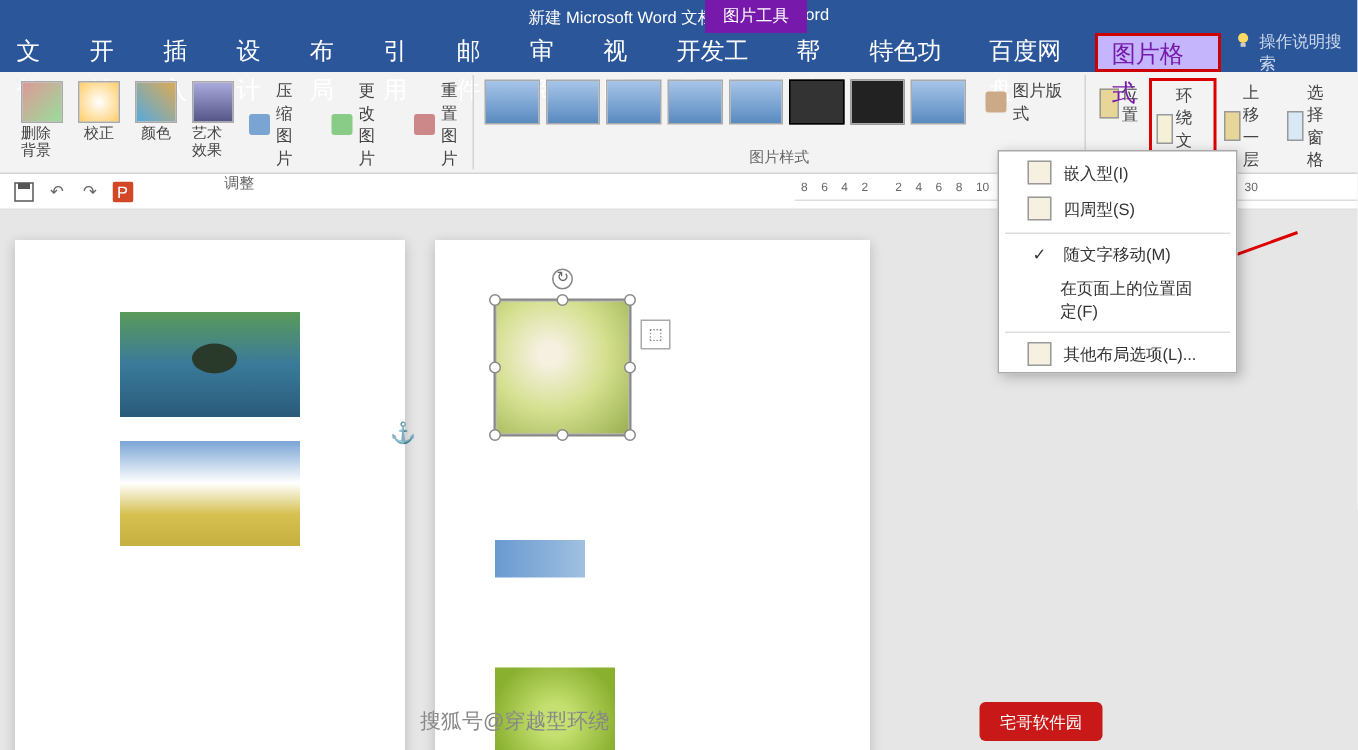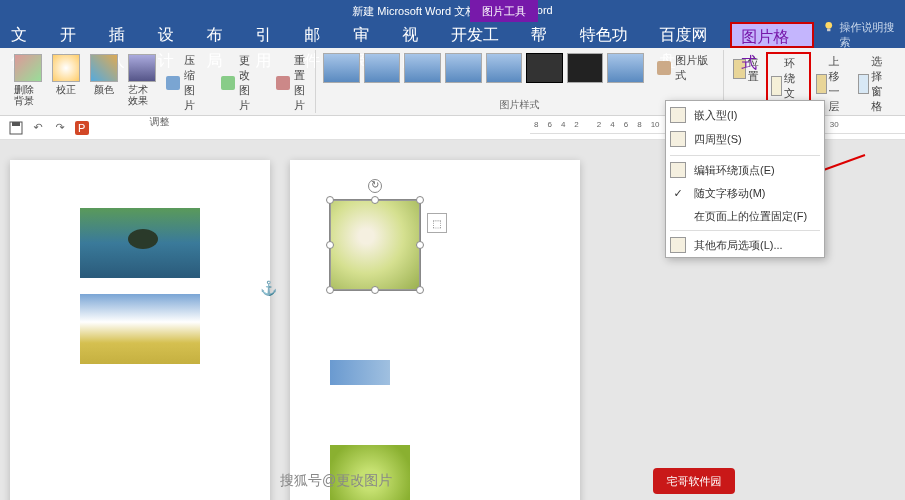--- a/index.html
+++ b/index.html
@@ -44,21 +44,21 @@
 .handle{position:absolute;width:8px;height:8px;background:#fff;border:1px solid #888;border-radius:50%}
 .rotate-handle{position:absolute;top:-22px;left:50%;transform:translateX(-50%);width:14px;height:14px;border:1px solid #888;border-radius:50%;background:#fff}
 .rotate-handle::before{content:'↻';position:absolute;left:2px;top:-1px;font-size:10px;color:#666}
 .anchor{position:absolute;left:-30px;top:120px;color:#888;font-size:14px}
 .layout-opt{position:absolute;right:-28px;top:12px;width:20px;height:20px;border:1px solid #aaa;background:#fff;display:flex;align-items:center;justify-content:center;font-size:10px;color:#666}
 .strip1{width:60px;height:25px;background:linear-gradient(90deg,#6a9ad0,#a0c0e0);margin:70px 0 0 20px}
 .leaves{width:80px;height:70px;background:radial-gradient(circle,#c5e070 20%,#8ab030 80%);margin:60px 0 0 20px}
 .dropdown{position:absolute;top:100px;right:80px;width:160px;background:#fff;border:1px solid #aaa;box-shadow:2px 2px 8px rgba(0,0,0,.25);z-index:100}
 .dropdown-section{padding:2px 0}
 .dropdown-section.boxed{border:2px solid #d00;margin:1px}
-.dd-item{display:flex;align-items:center;gap:8px;padding:4px 4px;cursor:pointer;font-size:11px;color:#333}
+.dd-item{display:flex;align-items:center;gap:8px;padding:4px 19px;cursor:pointer;font-size:11px;color:#333}
 .dd-icon{width:16px;height:16px;border:1px solid #999;flex-shrink:0;background:#f5f0e0;position:relative}
 .dd-sep{height:1px;background:#ddd;margin:2px 4px}
 .dd-check{width:16px;text-align:center;color:#333}
 .red-arrow{position:absolute;top:150px;right:35px;z-index:99;pointer-events:none}
 .watermark{position:absolute;bottom:6px;right:170px;width:82px;height:26px;background:#c91818;color:#fff;font-size:11px;border-radius:4px;display:flex;align-items:center;justify-content:center;z-index:200}
 .watermark-text{position:absolute;bottom:10px;left:280px;font-size:14px;color:#888;z-index:200}
 </style>
 </head>
 <body>
 
@@ -255,37 +255,33 @@
         <div class="dd-icon"></div>
         <span>嵌入型(I)</span>
       </div>
     <div class="dd-item">
         <div class="dd-icon"></div>
         <span>四周型(S)</span>
       </div>
   </div>
   <div class="dd-sep"></div>
   <div class="dd-item">
-      <div class="dd-icon"></div>
-      <span>编辑环绕顶点(E)</span>
-    </div>
-  <div class="dd-item">
       <div class="dd-check">✓</div>
       <span>随文字移动(M)</span>
     </div>
   <div class="dd-item">
       <div class="dd-check"></div>
       <span>在页面上的位置固定(F)</span>
     </div>
   <div class="dd-sep"></div>
   <div class="dd-item">
       <div class="dd-icon"></div>
       <span>其他布局选项(L)...</span>
     </div>
 </div>
 
 <svg class="red-arrow" width="60" height="30">
   <line x1="55" y1="5" x2="8" y2="22" stroke="#d00" stroke-width="2"></line>
   <polygon points="2,25 14,18 12,28" fill="#d00"></polygon>
 </svg>
 
 <div class="watermark">宅哥软件园</div>
-<div class="watermark-text">搜狐号@更改图片</div>
+<div class="watermark-text">搜狐号@穿越型环绕</div>
 
 </body></html>

